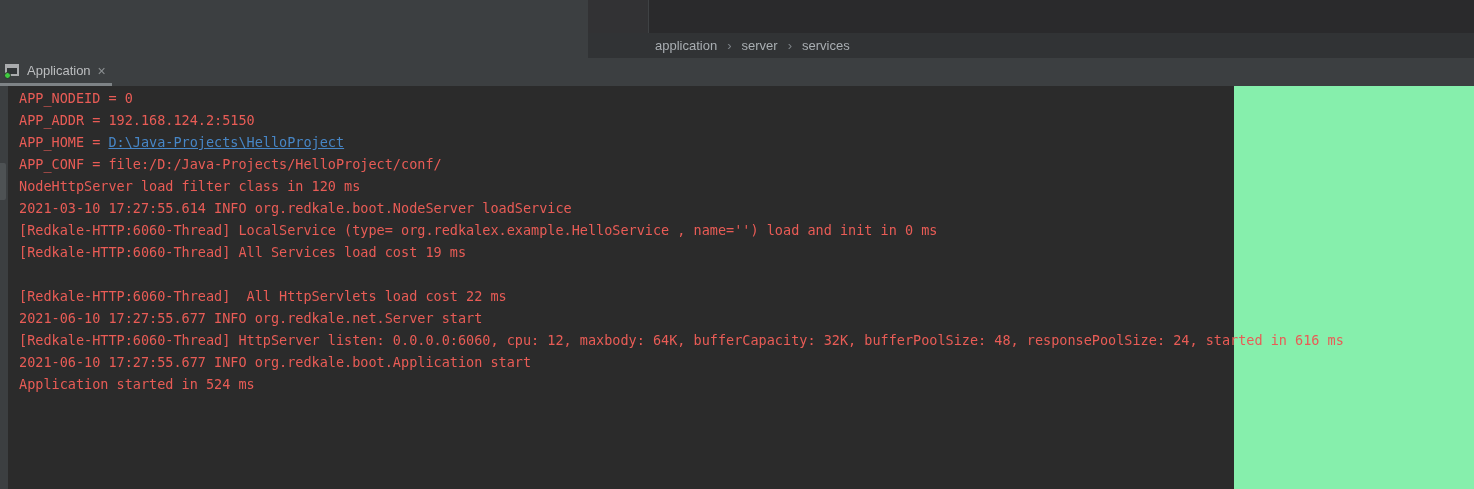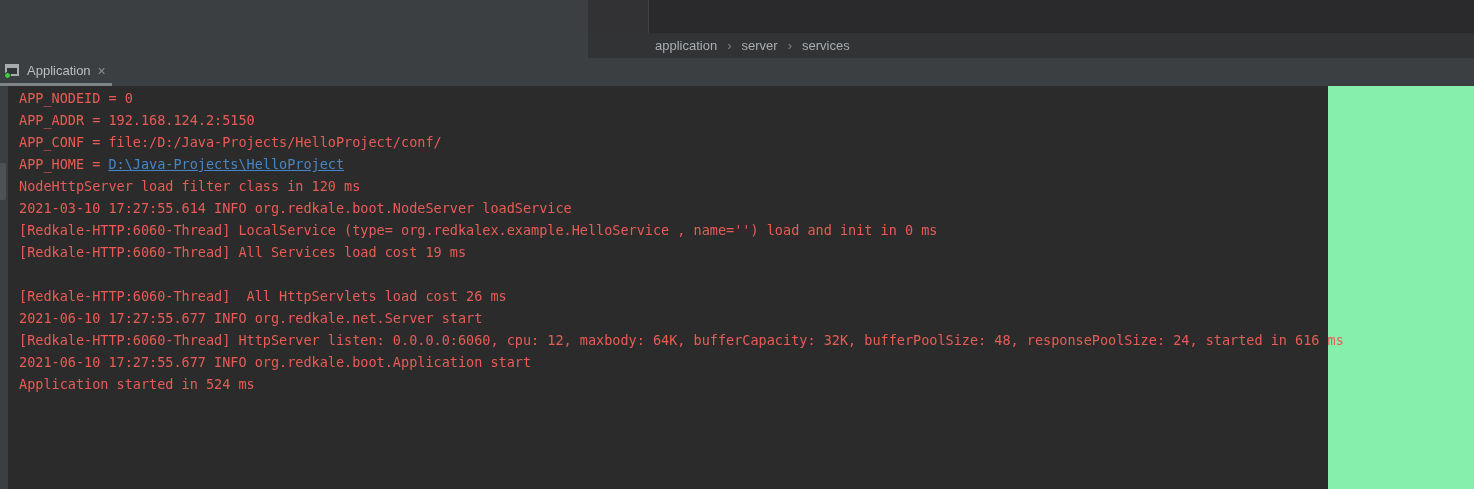--- a/index.html
+++ b/index.html
@@ -33,21 +33,21 @@
   .run-icon .frame{
     position:absolute; left:1px; top:1px; width:14px; height:12px;
     border:2px solid #a9abad; background:#313537;
   }
   .run-icon .titlebar{ position:absolute; left:1px; top:1px; width:14px; height:4px; background:#a9abad; }
   .run-icon .dot{
     position:absolute; left:0; bottom:0; width:7px; height:7px; border-radius:50%;
     background:#3fca3f; border:1px solid #2c2f30;
   }
   
-  .console{ position:absolute; left:0; top:86px; width:1328px; height:403px; background:var(--console-bg,#2b2b2b); }
+  .console{ position:absolute; left:0; top:86px; width:1234px; height:403px; background:var(--console-bg,#2b2b2b); }
   .left-stripe{ position:absolute; left:0; top:0; width:8px; height:403px; background:#3c3f41; }
   .stripe-button{ position:absolute; left:0; top:77px; width:6px; height:37px; background:#4e5254; border-radius:0 2px 2px 0; cursor:pointer; }
   .log{
     position:absolute; left:19px; top:1px; right:0;
     font-family:"DejaVu Sans Mono", monospace; font-size:13.5px;
     color:var(--stderr,#e95c56);
   }
   .line{ height:22px; line-height:22px; white-space:pre; }
   .path-link{ color:var(--link,#4786c6); text-decoration:underline; cursor:pointer; }
 </style>
@@ -81,28 +81,28 @@
     <div class="tab-underline"></div>
   </div>
 
   <div class="console">
     <div class="left-stripe">
       <div class="stripe-button"></div>
     </div>
     <div class="log">
       <div class="line">APP_NODEID = 0</div>
       <div class="line">APP_ADDR = 192.168.124.2:5150</div>
+      <div class="line"><span>APP_HOME = </span><span class="path-link">D:\Java-Projects\HelloProject</span></div>
       <div class="line">APP_CONF = file:/D:/Java-Projects/HelloProject/conf/</div>
-      <div class="line"><span>APP_HOME = </span><span class="path-link">D:\Java-Projects\HelloProject</span></div>
       <div class="line">NodeHttpServer load filter class in 120 ms</div>
       <div class="line">2021-03-10 17:27:55.614 INFO org.redkale.boot.NodeServer loadService</div>
       <div class="line">[Redkale-HTTP:6060-Thread] LocalService (type= org.redkalex.example.HelloService , name='') load and init in 0 ms</div>
       <div class="line">[Redkale-HTTP:6060-Thread] All Services load cost 19 ms</div>
       <div class="line"></div>
-      <div class="line">[Redkale-HTTP:6060-Thread]  All HttpServlets load cost 26 ms</div>
+      <div class="line">[Redkale-HTTP:6060-Thread]  All HttpServlets load cost 22 ms</div>
       <div class="line">2021-06-10 17:27:55.677 INFO org.redkale.net.Server start</div>
       <div class="line">[Redkale-HTTP:6060-Thread] HttpServer listen: 0.0.0.0:6060, cpu: 12, maxbody: 64K, bufferCapacity: 32K, bufferPoolSize: 48, responsePoolSize: 24, started in 616 ms</div>
       <div class="line">2021-06-10 17:27:55.677 INFO org.redkale.boot.Application start</div>
       <div class="line">Application started in 524 ms</div>
     </div>
   </div>
 
 </div>
 
 </body></html>

